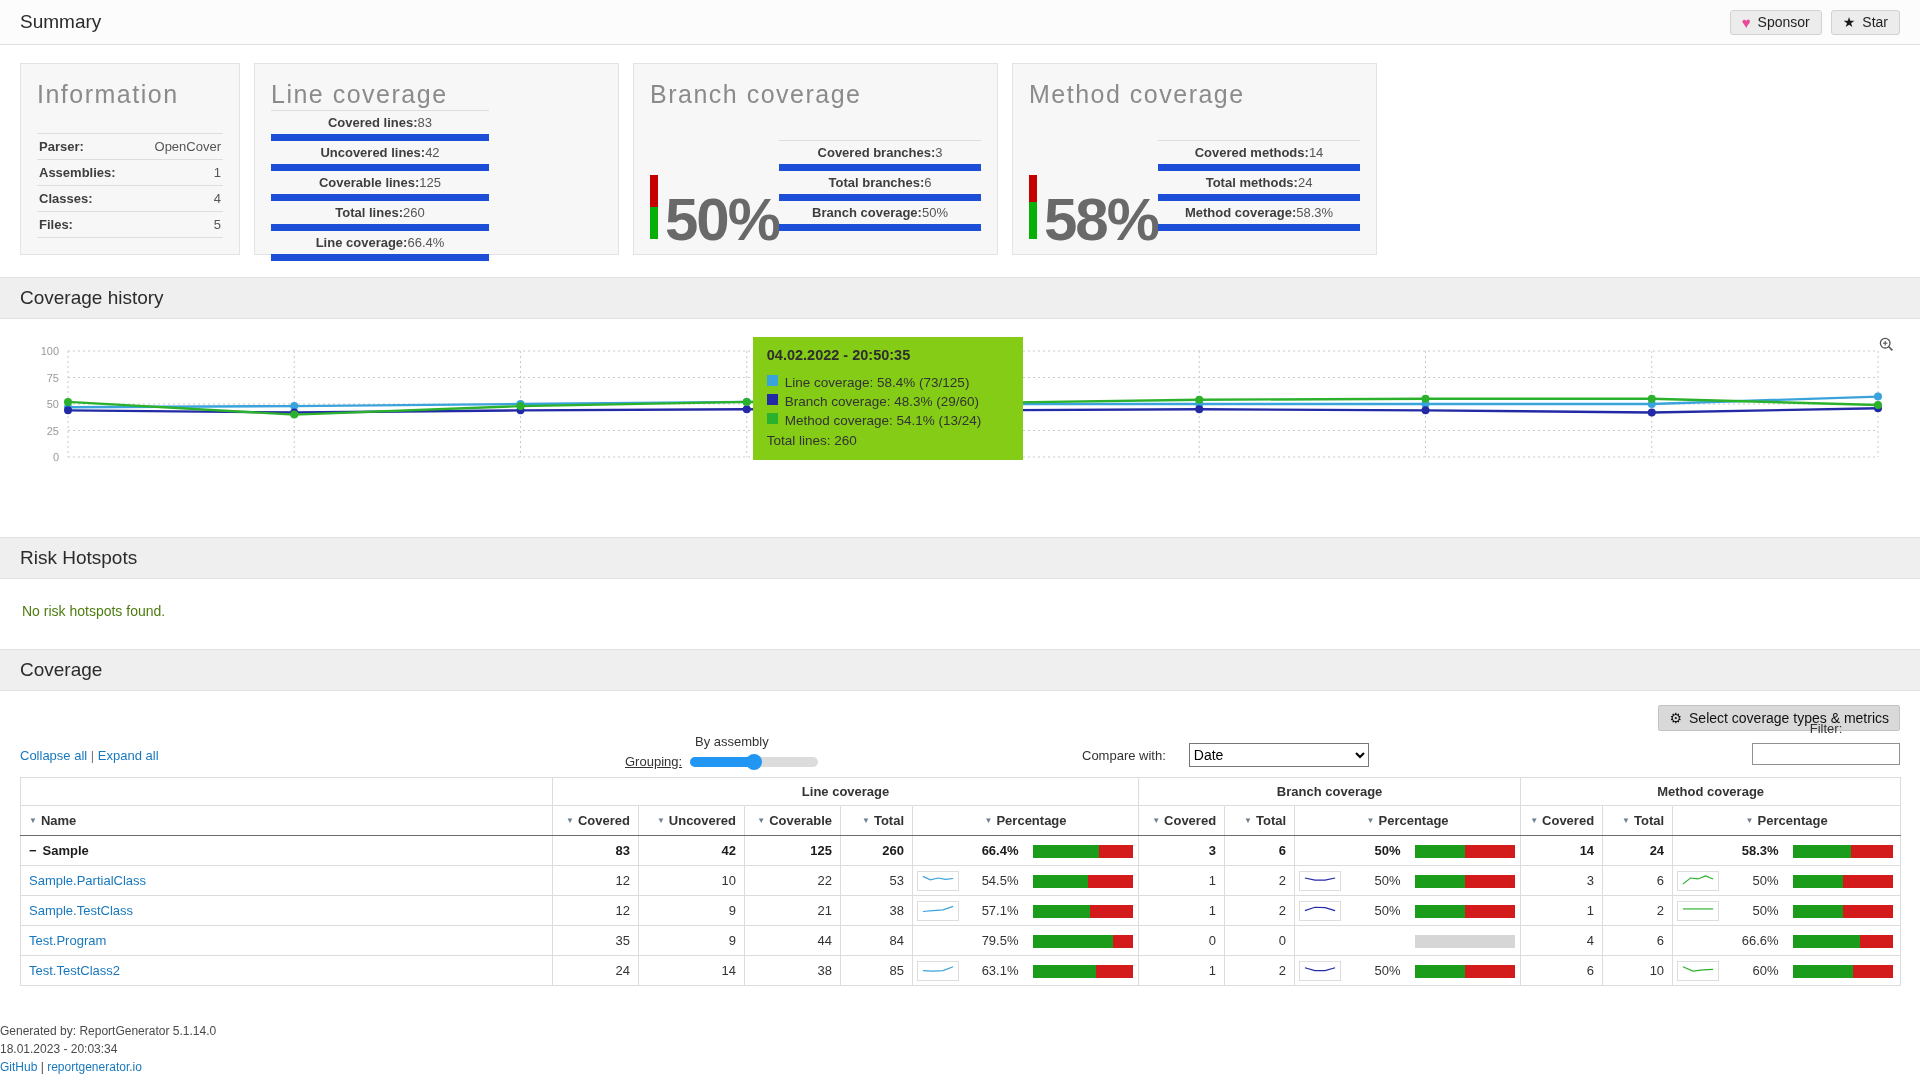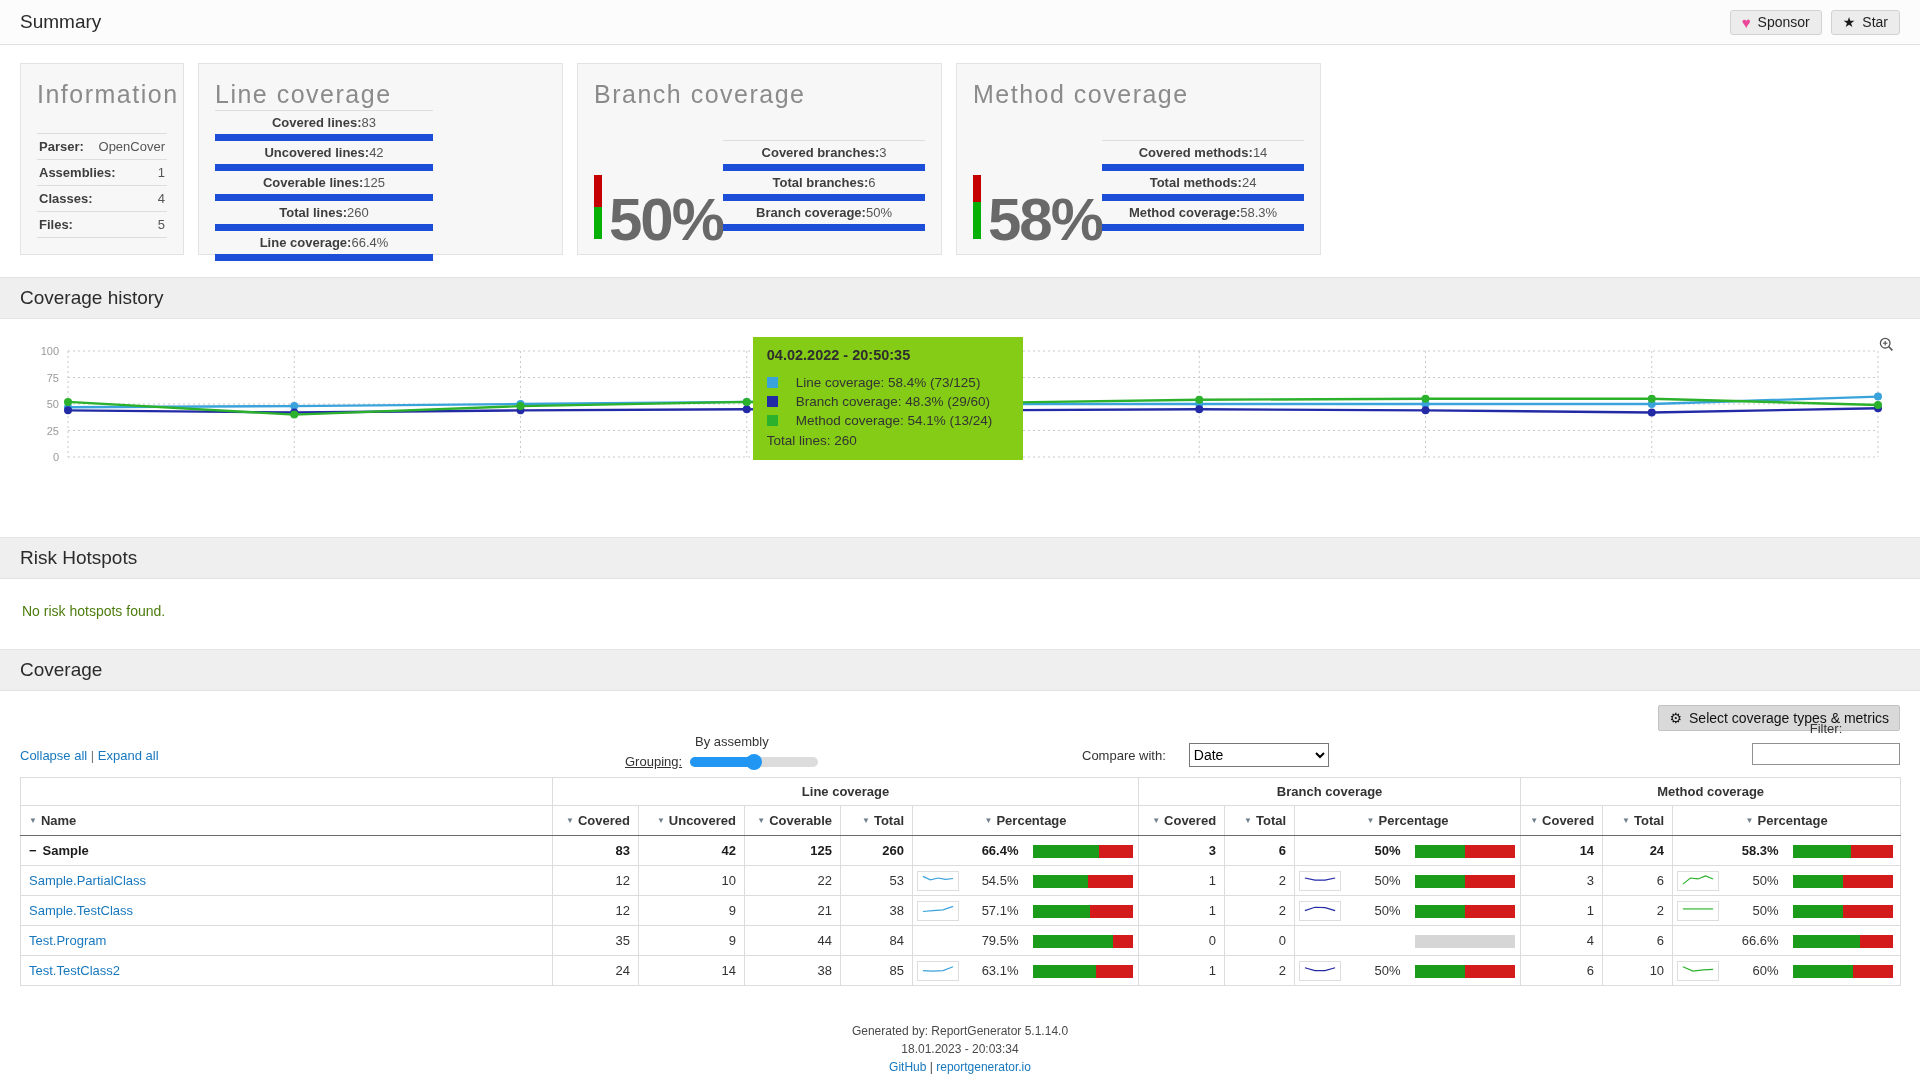--- a/index.html
+++ b/index.html
@@ -8,55 +8,55 @@
   .topbar{display:flex;align-items:center;justify-content:space-between;padding:8px 20px;background:#fcfcfc;border-bottom:1px solid #e0e0e0;height:28px;}
   .topbar h1{font-size:19px;font-weight:500;margin:0;color:#2b2b2b;}
   .topbtns{display:flex;gap:9px;}
   .btn-gray{background:#ececec;border:1px solid #d2d2d2;border-radius:3px;padding:3px 11px;font-size:14px;color:#1f1f1f;display:flex;align-items:center;gap:7px;cursor:pointer;}
   .heart{color:#ec4899;font-size:15px;}
   .starg{color:#1a1a1a;font-size:14px;}
   
   .cards{display:flex;gap:14px;padding:18px 20px 22px;}
   .card{background:#f7f7f7;border:1px solid #e3e3e3;box-sizing:border-box;height:192px;padding:12px 16px;}
   .card h2{margin:4px 0 0;font-size:25px;font-weight:300;letter-spacing:1.5px;color:#8b8b8b;}
-  .info-card{width:164px;}
+  .info-card{width:220px;}
   .metric-card{width:365px;}
   .info-rows{margin-top:24px;font-size:13px;border-top:1px solid #ddd;}
   .irow{display:flex;justify-content:space-between;padding:5px 2px;border-bottom:1px solid #ddd;}
   .irow .l,.srow .l{font-weight:bold;color:#3e3e3e;}
   .irow .v,.srow .v{color:#555;}
   .metric-body{display:flex;justify-content:space-between;height:142px;}
   .bigwrap{display:flex;align-items:flex-end;gap:7px;margin-top:auto;padding-bottom:4px;}
   .vbar{width:8px;height:64px;margin-bottom:8px;}
   .bignum{font-size:60px;font-weight:bold;color:#696969;letter-spacing:-2px;line-height:54px;}
   .stats{width:218px;font-size:13px;align-self:center;border-top:1px solid #ddd;margin-top:10px;}
   .srow{display:flex;justify-content:center;padding:4px 2px;border-bottom:7px solid #1d4ed8;}
   
   .band{background:#efefef;border-top:1px solid #e3e3e3;border-bottom:1px solid #e3e3e3;padding:9px 20px;font-size:19px;font-weight:500;color:#2b2b2b;}
   
   .chart-wrap{position:relative;margin:16px 20px 40px;height:162px;}
   .zoom-icon{position:absolute;top:2px;right:6px;cursor:pointer;}
   .tooltip{position:absolute;top:2px;background:#84cc16;padding:10px 14px 12px;width:242px;color:#333;z-index:5;}
   .tooltip h3{margin:0 0 12px;font-size:14.5px;color:#2e2e2e;}
-  .t-row{display:flex;align-items:center;gap:18px;font-size:13.5px;margin:4px 0;}
+  .t-row{display:flex;gap:7px;font-size:13.5px;margin:4px 0;}
   .swatch{width:11px;height:11px;display:inline-block;flex:0 0 11px;}
   .t-footer{font-size:13.5px;margin-top:5px;}
   .plain{padding:24px 22px 30px;font-size:14px;color:#4d7c0f;}
   
   .controls{position:relative;height:66px;margin:14px 20px 6px;font-size:13px;}
   .sel-btn{position:absolute;right:0;top:0;background:#d9d9d9;border:1px solid #c3c3c3;border-radius:2px;padding:4px 10px;font-size:14px;display:flex;gap:7px;align-items:center;cursor:pointer;color:#111;}
   .links{position:absolute;left:0;bottom:8px;font-size:13px;color:#777;}
   .grouping{position:absolute;left:605px;bottom:2px;color:#333;}
   .grp-top{margin-left:70px;margin-bottom:5px;}
   .grp-row{display:flex;align-items:center;gap:8px;text-decoration:underline;}
   .slider{position:relative;width:128px;height:10px;border-radius:5px;background:#dcdcdc;cursor:pointer;}
   .slider .fill{position:absolute;left:0;top:0;height:10px;border-radius:5px 0 0 5px;}
   .slider .thumb{position:absolute;top:-3px;width:16px;height:16px;border-radius:50%;}
   .compare{position:absolute;left:1062px;bottom:4px;display:flex;gap:23px;align-items:center;}
-  .compare select{font-size:14px;height:24px;width:140px;border:1px solid #767676;background:#fff;}
+  .compare select{font-size:14px;height:24px;width:180px;border:1px solid #767676;background:#fff;}
   .filter{position:absolute;right:0;bottom:6px;display:flex;gap:7px;align-items:center;flex-direction:column;}
   .filter input{width:142px;height:18px;border:1px solid #919191;font-size:13px;}
   
   .cov-table{width:1880px;margin:0 20px;border-collapse:collapse;font-size:13px;table-layout:fixed;border:1px solid #dcdcdc;}
   .cov-table th,.cov-table td{padding:0 8px;height:30px;box-sizing:border-box;overflow:hidden;white-space:nowrap;}
   .cov-table thead tr.grp th{font-weight:bold;text-align:center;height:28px;border-bottom:1px solid #dcdcdc;}
   .cov-table thead tr.colh th{text-align:right;border-bottom:1px solid #6b6b6b;font-weight:bold;}
   .cov-table thead tr.colh th.name-h{text-align:left;}
   .cov-table thead tr.colh th.pct-h{text-align:center;}
   .cov-table td{border-bottom:1px solid #dcdcdc;}
@@ -64,21 +64,21 @@
   td.num{text-align:right;}
   tr.assembly td{font-weight:bold;color:#1c1c1c;}
   .minus{font-weight:bold;margin-right:6px;}
   td.spark{padding:0 4px;text-align:center;vertical-align:middle;}
   .spark-box{width:40px;height:18px;border:1px solid #ddd;background:#fff;display:inline-block;vertical-align:middle;}
   td.pct{text-align:right;}
   td.barc{padding:2px 6px 0;}
   .cbar{width:100px;height:13px;}
   .arr{display:inline-block;font-size:8px;color:#6f7f8c;margin-right:4px;vertical-align:2px;}
   
-  .footer{text-align:center;font-size:12px;color:#4a4a4a;margin:36px 0 20px;line-height:18px;}
+  .footer{font-size:12px;color:#4a4a4a;margin:36px 0 20px;line-height:18px;}
 </style>
 </head>
 <body>
 
 <div class="topbar">
   <h1>Summary</h1>
   <div class="topbtns">
     <button class="btn-gray">
       <span class="heart">♥</span>
       <span>Sponsor</span>

